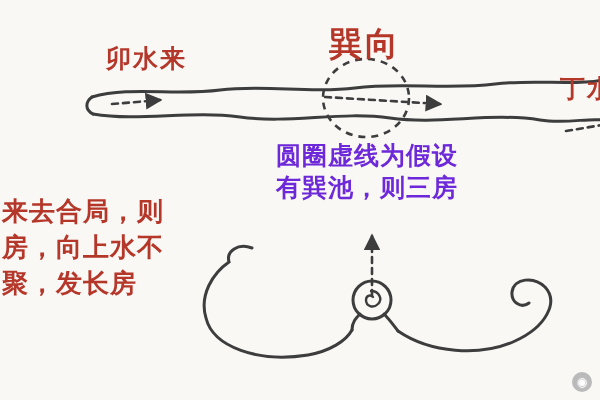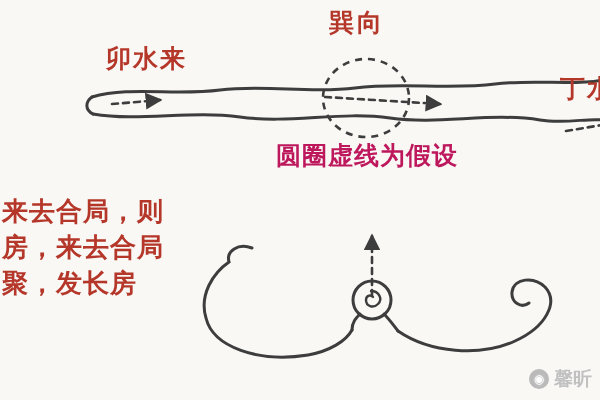--- a/index.html
+++ b/index.html
@@ -7,24 +7,24 @@
     width:600px;height:400px;position:relative;overflow:hidden;
     background:#f9f8f5;
     font-family:"DejaVu Sans","Liberation Sans",sans-serif;
   }
   .stage{position:absolute;inset:0;}
   svg.canvas{position:absolute;left:0;top:0;}
   .red-label{
     position:absolute;color:#b5372a;font-weight:bold;white-space:nowrap;
   }
   .lbl-mao{left:106px;top:42px;font-size:25px;letter-spacing:2px;}
-  .lbl-xun{left:329px;top:6px;font-size:25px;letter-spacing:3px;}
+  .lbl-xun{left:329px;top:22px;font-size:33px;letter-spacing:3px;}
   .lbl-ding{left:560px;top:72px;font-size:25px;letter-spacing:2px;}
   .annotation{
-    position:absolute;left:276px;top:140px;color:#be185d;font-weight:bold;
+    position:absolute;left:276px;top:140px;color:#6d28d9;font-weight:bold;
     font-size:25px;line-height:32px;letter-spacing:1px;
   }
   .left-note{
     position:absolute;left:2px;top:193px;color:#b5372a;font-weight:bold;
     font-size:26px;line-height:36px;letter-spacing:1px;
   }
   .watermark{
     position:absolute;right:8px;bottom:8px;display:flex;align-items:center;gap:5px;
     color:rgba(190,190,190,0.95);font-size:19px;font-weight:bold;
     text-shadow:0 0 2px rgba(255,255,255,0.9);
@@ -72,26 +72,26 @@
       <path d="M 398 331 C 430 353, 480 357, 515 341 C 546 327, 559 302, 545 287 C 534 276, 514 278, 512 292 C 511 302, 521 309, 529 303"></path>
     </g>
   </svg>
 
   <div class="red-label lbl-mao">卯水来</div>
   <div class="red-label lbl-xun">巽向</div>
   <div class="red-label lbl-ding">丁水</div>
 
   <div class="annotation">
     <div>圆圈虚线为假设</div>
+    <div>有巽池，则三房</div>
   </div>
 
   <div class="left-note">
     <div>来去合局，则</div>
-    <div>房，来去合局</div>
+    <div>房，向上水不</div>
     <div>聚，发长房</div>
   </div>
 
   <div class="watermark">
     <span class="wm-icon">◉</span>
-    <span>馨昕</span>
   </div>
 
 </div>
 
 </body></html>

